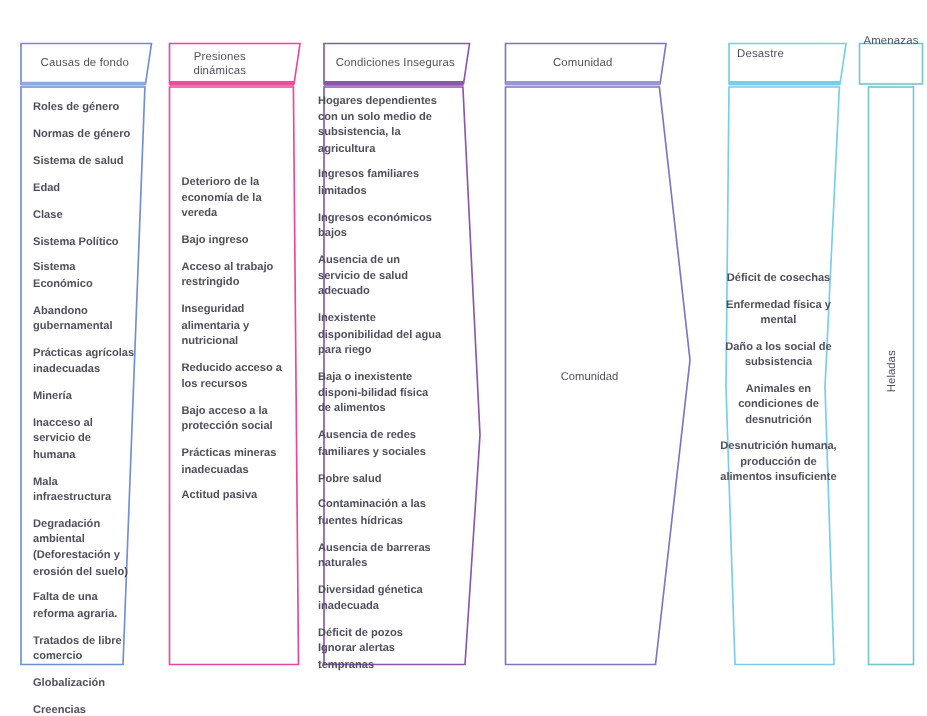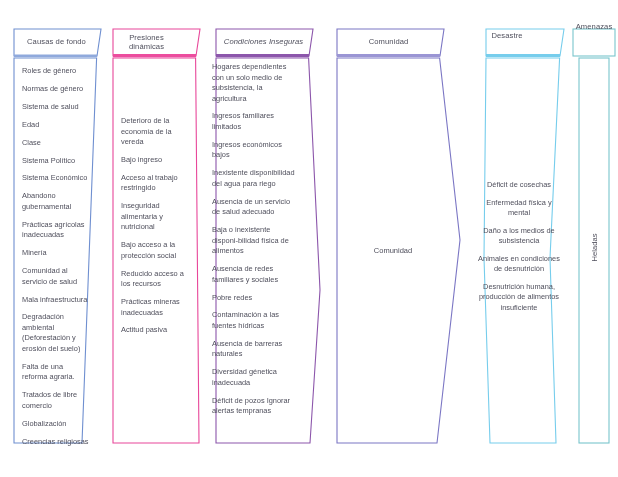--- a/index.html
+++ b/index.html
@@ -21,21 +21,21 @@
     color:#4f4f5c;
     text-align:center;
     line-height:1.15;
   }
   .items{
     position:absolute;
     font-size:7.4px;
     line-height:1.42;
     color:#4f4f5c;
   }
-  .items .it{margin-bottom:7.4px;}
+  .items .it{margin-bottom:7.4px;font-weight:bold;}
   .items.center{text-align:center;}
   .items.center .it{margin-bottom:7.0px;}
   .single{
     position:absolute;
     font-size:7.5px;
     color:#4f4f5c;
     text-align:center;
   }
   .vert{
     position:absolute;
@@ -94,73 +94,73 @@
       <div class="it">Roles de género</div>
       <div class="it">Normas de género</div>
       <div class="it">Sistema de salud</div>
       <div class="it">Edad</div>
       <div class="it">Clase</div>
       <div class="it">Sistema Político</div>
       <div class="it">Sistema Económico</div>
       <div class="it">Abandono gubernamental</div>
       <div class="it">Prácticas agrícolas inadecuadas</div>
       <div class="it">Minería</div>
-      <div class="it">Comunidad al servicio de salud</div>
+      <div class="it">Inacceso al servicio de humana</div>
       <div class="it">Mala infraestructura</div>
       <div class="it">Degradación ambiental (Deforestación y erosión del suelo)</div>
       <div class="it">Falta de una reforma agraria.</div>
       <div class="it">Tratados de libre comercio</div>
       <div class="it">Globalización</div>
       <div class="it">Creencias religiosas</div>
     </div>
   </div>
 
   <div class="col">
     <div class="hdr" style="left:113px;top:29px;width:67px;height:27px;">Presiones dinámicas</div>
     <div class="items" style="left:121px;top:116px;width:72px;">
       <div class="it">Deterioro de la economía de la vereda</div>
       <div class="it">Bajo ingreso</div>
       <div class="it">Acceso al trabajo restringido</div>
       <div class="it">Inseguridad alimentaria y nutricional</div>
+      <div class="it">Reducido acceso a los recursos</div>
       <div class="it">Bajo acceso a la protección social</div>
-      <div class="it">Reducido acceso a los recursos</div>
       <div class="it">Prácticas mineras inadecuadas</div>
       <div class="it">Actitud pasiva</div>
     </div>
   </div>
 
   <div class="col">
-    <div class="hdr" style="left:216px;top:29px;width:95px;height:27px;font-style:italic;">Condiciones Inseguras</div>
+    <div class="hdr" style="left:216px;top:29px;width:95px;height:27px;">Condiciones Inseguras</div>
     <div class="items" style="left:212px;top:62px;width:84px;">
       <div class="it">Hogares dependientes con un solo medio de subsistencia, la agricultura</div>
       <div class="it">Ingresos familiares limitados</div>
       <div class="it">Ingresos económicos bajos</div>
+      <div class="it">Ausencia de un servicio de salud adecuado</div>
       <div class="it">Inexistente disponibilidad del agua para riego</div>
-      <div class="it">Ausencia de un servicio de salud adecuado</div>
       <div class="it">Baja o inexistente disponi-bilidad física de alimentos</div>
       <div class="it">Ausencia de redes familiares y sociales</div>
-      <div class="it">Pobre redes</div>
+      <div class="it">Pobre salud</div>
       <div class="it">Contaminación a las fuentes hídricas</div>
       <div class="it">Ausencia de barreras naturales</div>
       <div class="it">Diversidad génetica inadecuada</div>
       <div class="it">Déficit de pozos Ignorar alertas tempranas</div>
     </div>
   </div>
 
   <div class="col">
     <div class="hdr" style="left:337px;top:29px;width:103px;height:27px;">Comunidad</div>
     <div class="single" style="left:345px;top:246px;width:96px;">Comunidad</div>
   </div>
 
   <div class="col">
     <div class="hdr" style="left:470px;top:29px;width:74px;height:14px;">Desastre</div>
     <div class="items center" style="left:477px;top:180px;width:84px;">
       <div class="it">Déficit de cosechas</div>
       <div class="it">Enfermedad física y mental</div>
-      <div class="it">Daño a los medios de subsistencia</div>
+      <div class="it">Daño a los social de subsistencia</div>
       <div class="it">Animales en condiciones de desnutrición</div>
       <div class="it">Desnutrición humana, producción de alimentos insuficiente</div>
     </div>
   </div>
 
   <div class="col">
     <div class="hdr" style="left:573px;top:14px;width:42px;height:27px;">Amenazas</div>
     <div class="vert" style="left:570px;top:243px;width:48px;text-align:center;transform:rotate(-90deg);">Heladas</div>
   </div>
 

